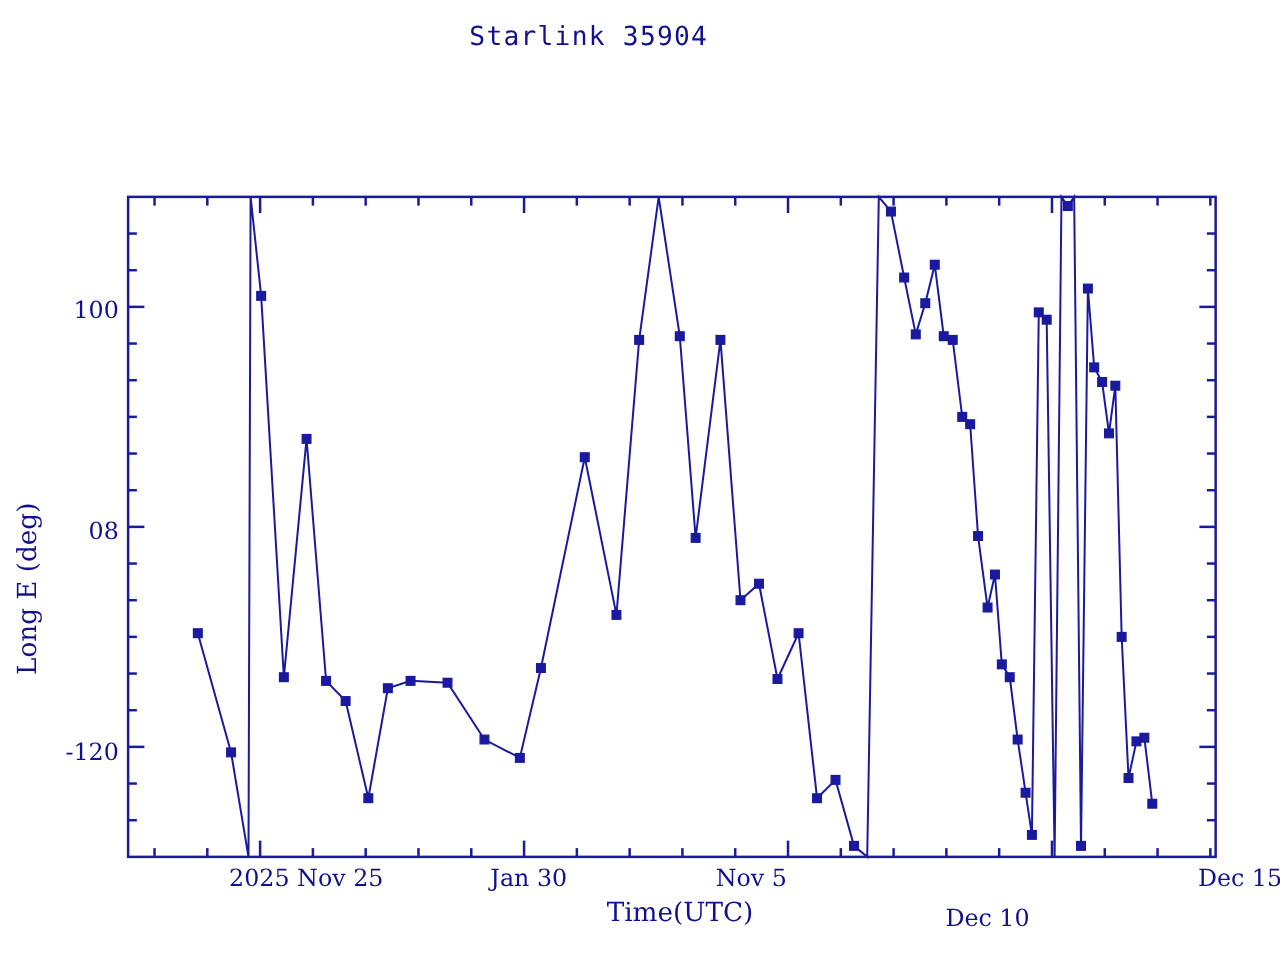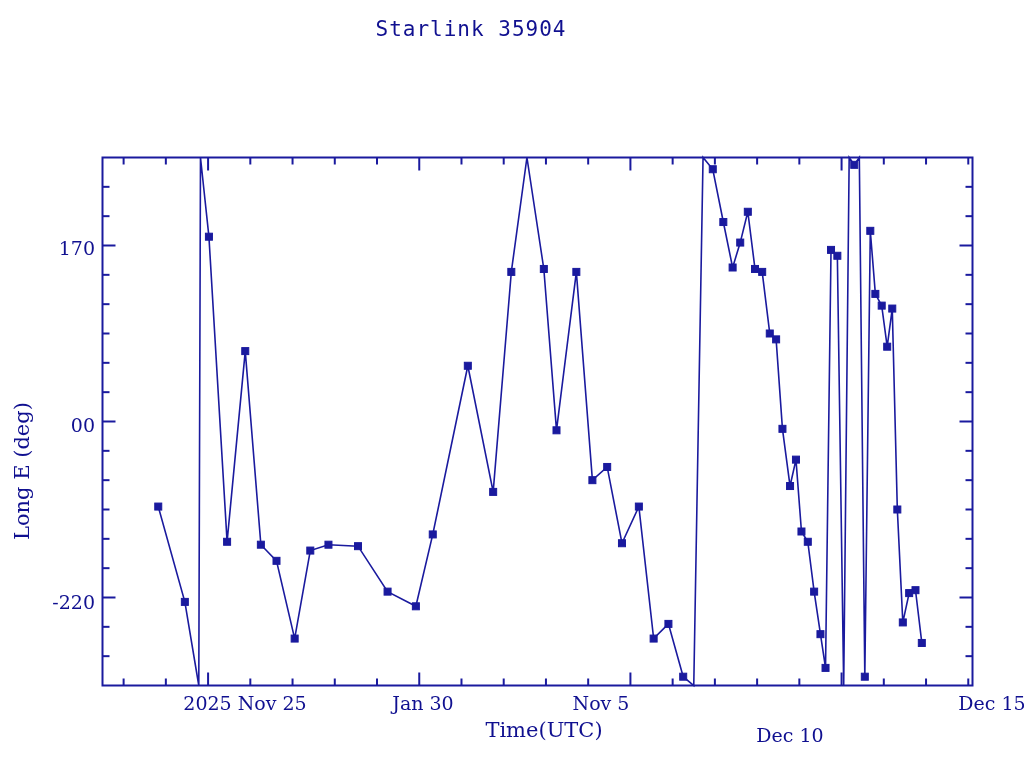--- a/index.html
+++ b/index.html
@@ -79,23 +79,23 @@
 <body>
 
 <div id="figure">
 
   <div id="plot-title">Starlink 35904</div>
 
   <div id="y-axis-title">Long E (deg)</div>
 
   <div id="x-axis-title">Time(UTC)</div>
 
-  <div class="tick-label ytick-label" style="left:50px; top:248px; width:45px;">170</div>
-  <div class="tick-label ytick-label" style="left:50px; top:425px; width:45px;">00</div>
-  <div class="tick-label ytick-label" style="left:36px; top:602px; width:59px;">-220</div>
+  <div class="tick-label ytick-label" style="left:50px; top:248px; width:45px;">100</div>
+  <div class="tick-label ytick-label" style="left:50px; top:425px; width:45px;">08</div>
+  <div class="tick-label ytick-label" style="left:36px; top:602px; width:59px;">-120</div>
 
   <div class="tick-label xtick-label" style="left:245px; top:692px;">2025 Nov 25</div>
   <div class="tick-label xtick-label" style="left:423px; top:692px;">Jan 30</div>
   <div class="tick-label xtick-label" style="left:601px; top:692px;">Nov 5</div>
   <div class="tick-label xtick-label" style="left:790px; top:724px;">Dec 10</div>
   <div class="tick-label xtick-label" style="left:992px; top:692px;">Dec 15</div>
 
   <svg id="plot-svg" width="1024" height="768">
     <g id="frame-group">
         <rect x="102.5" y="157.5" width="870" height="528" fill="none" stroke="#1a1a9e" stroke-width="2"></rect>

